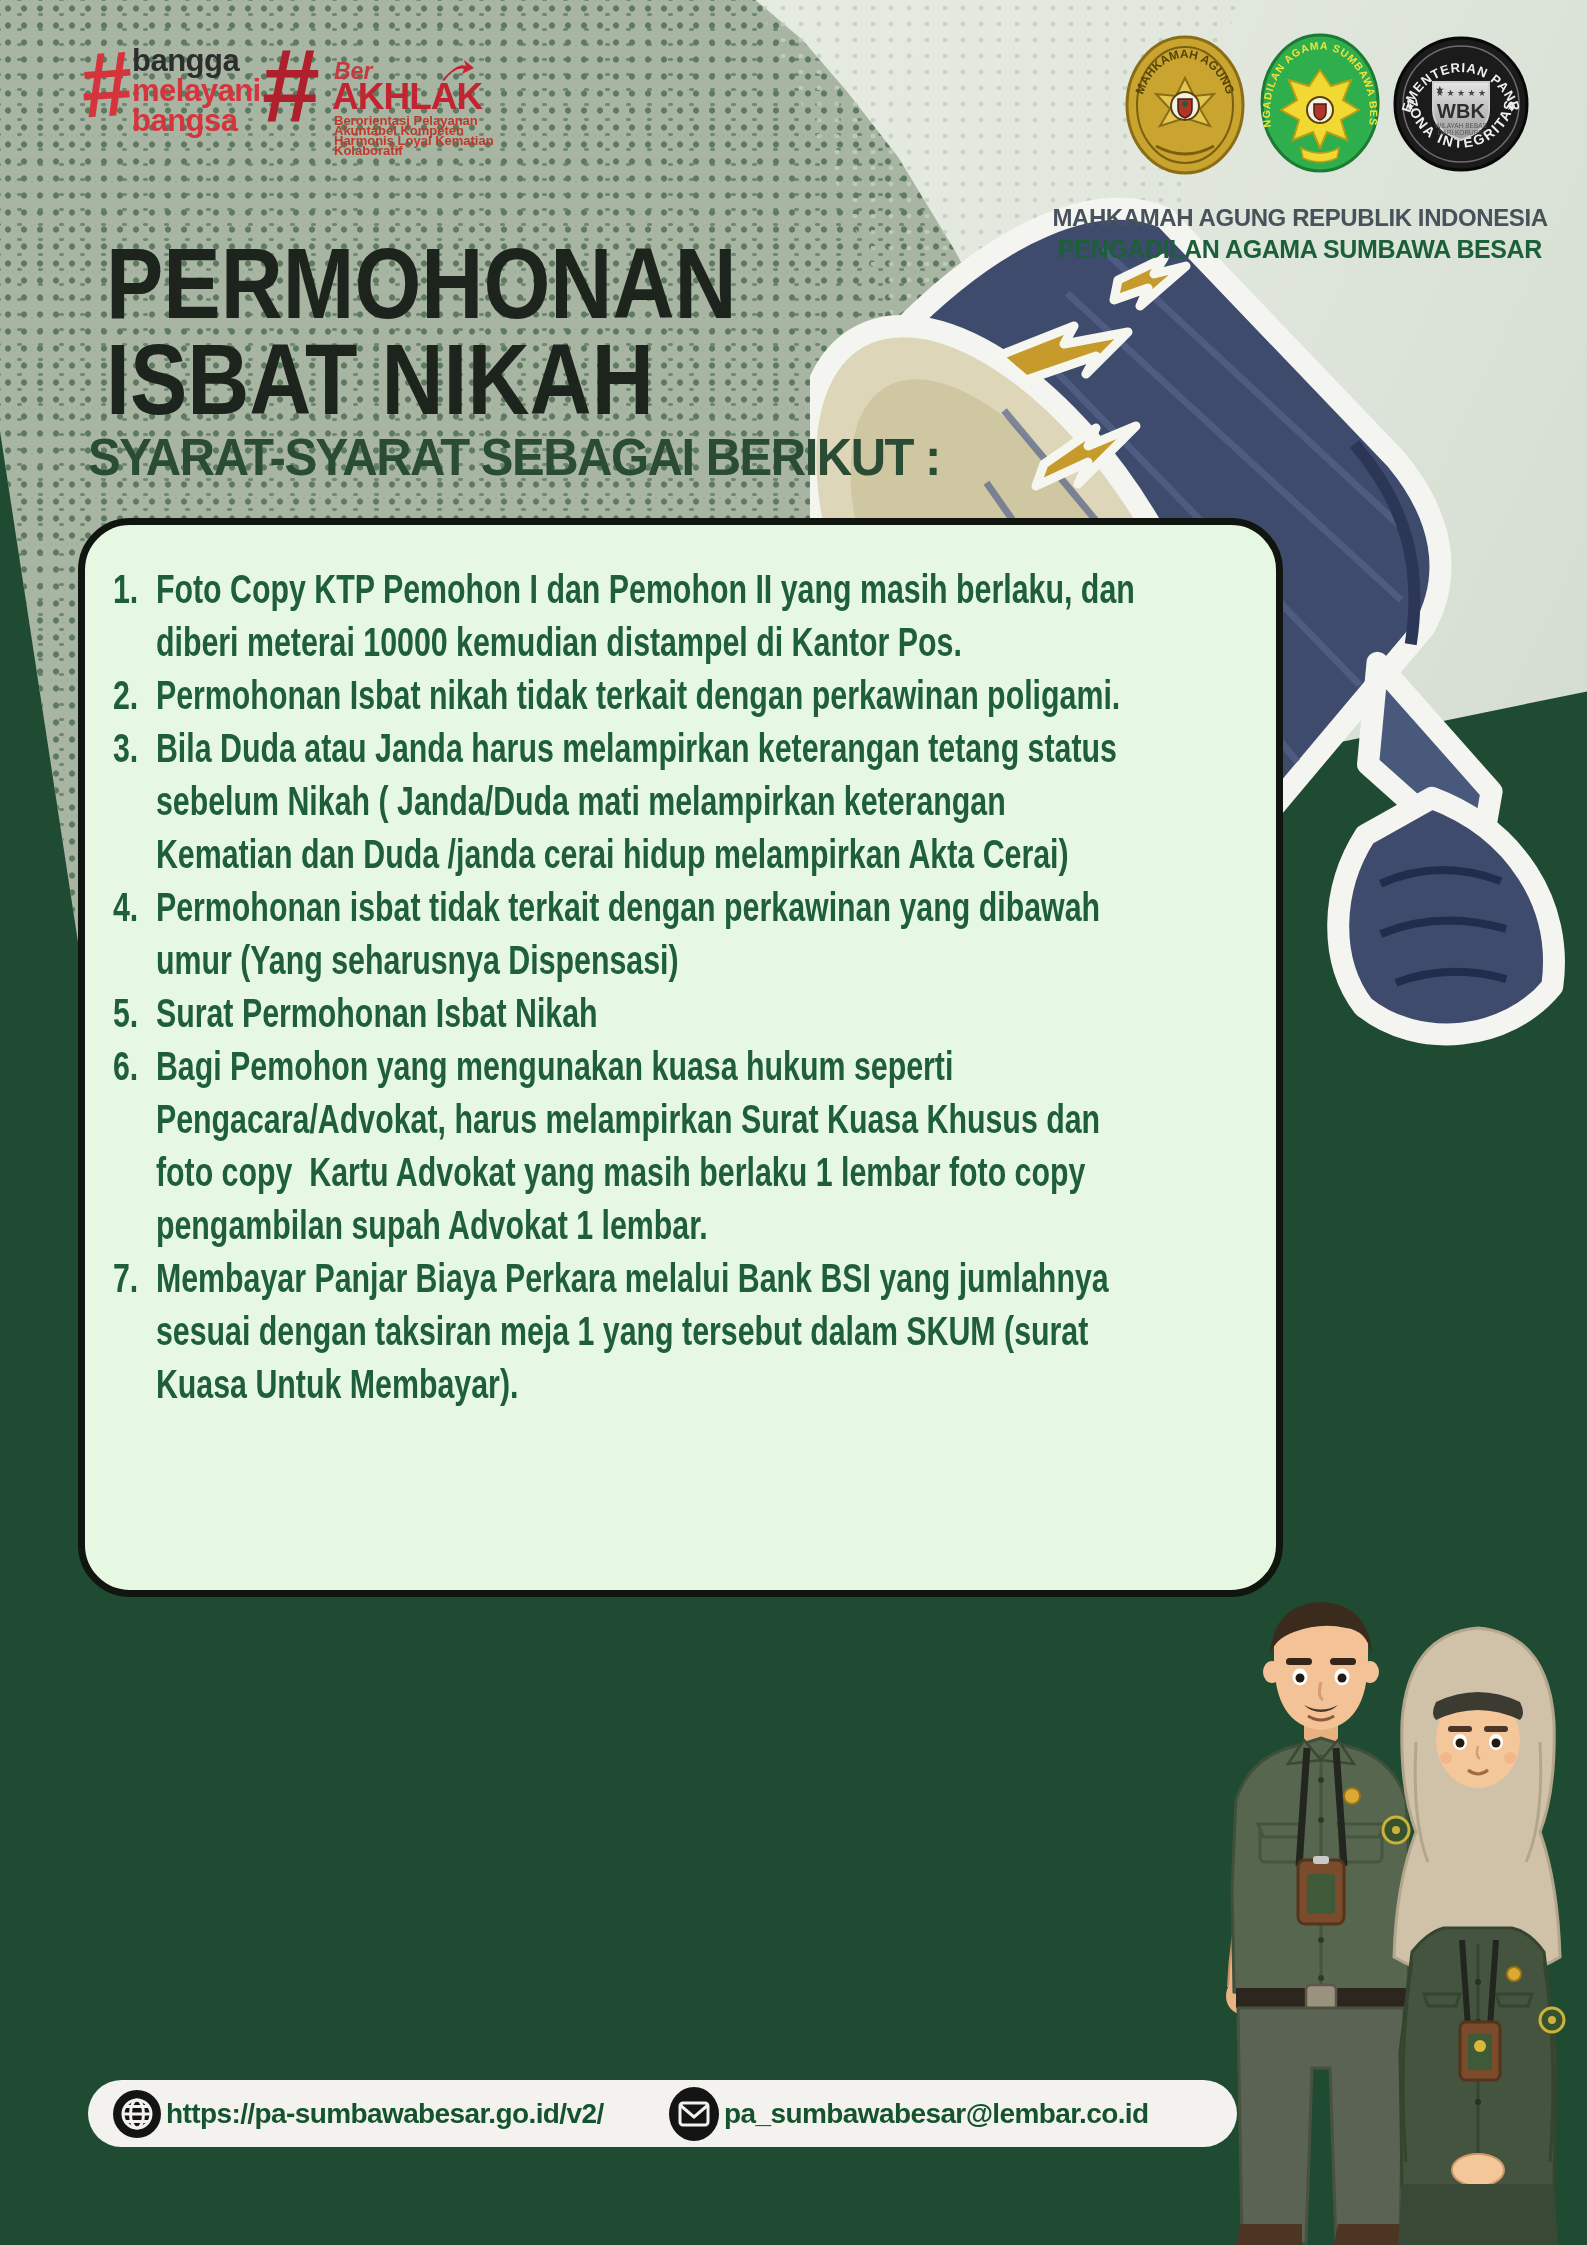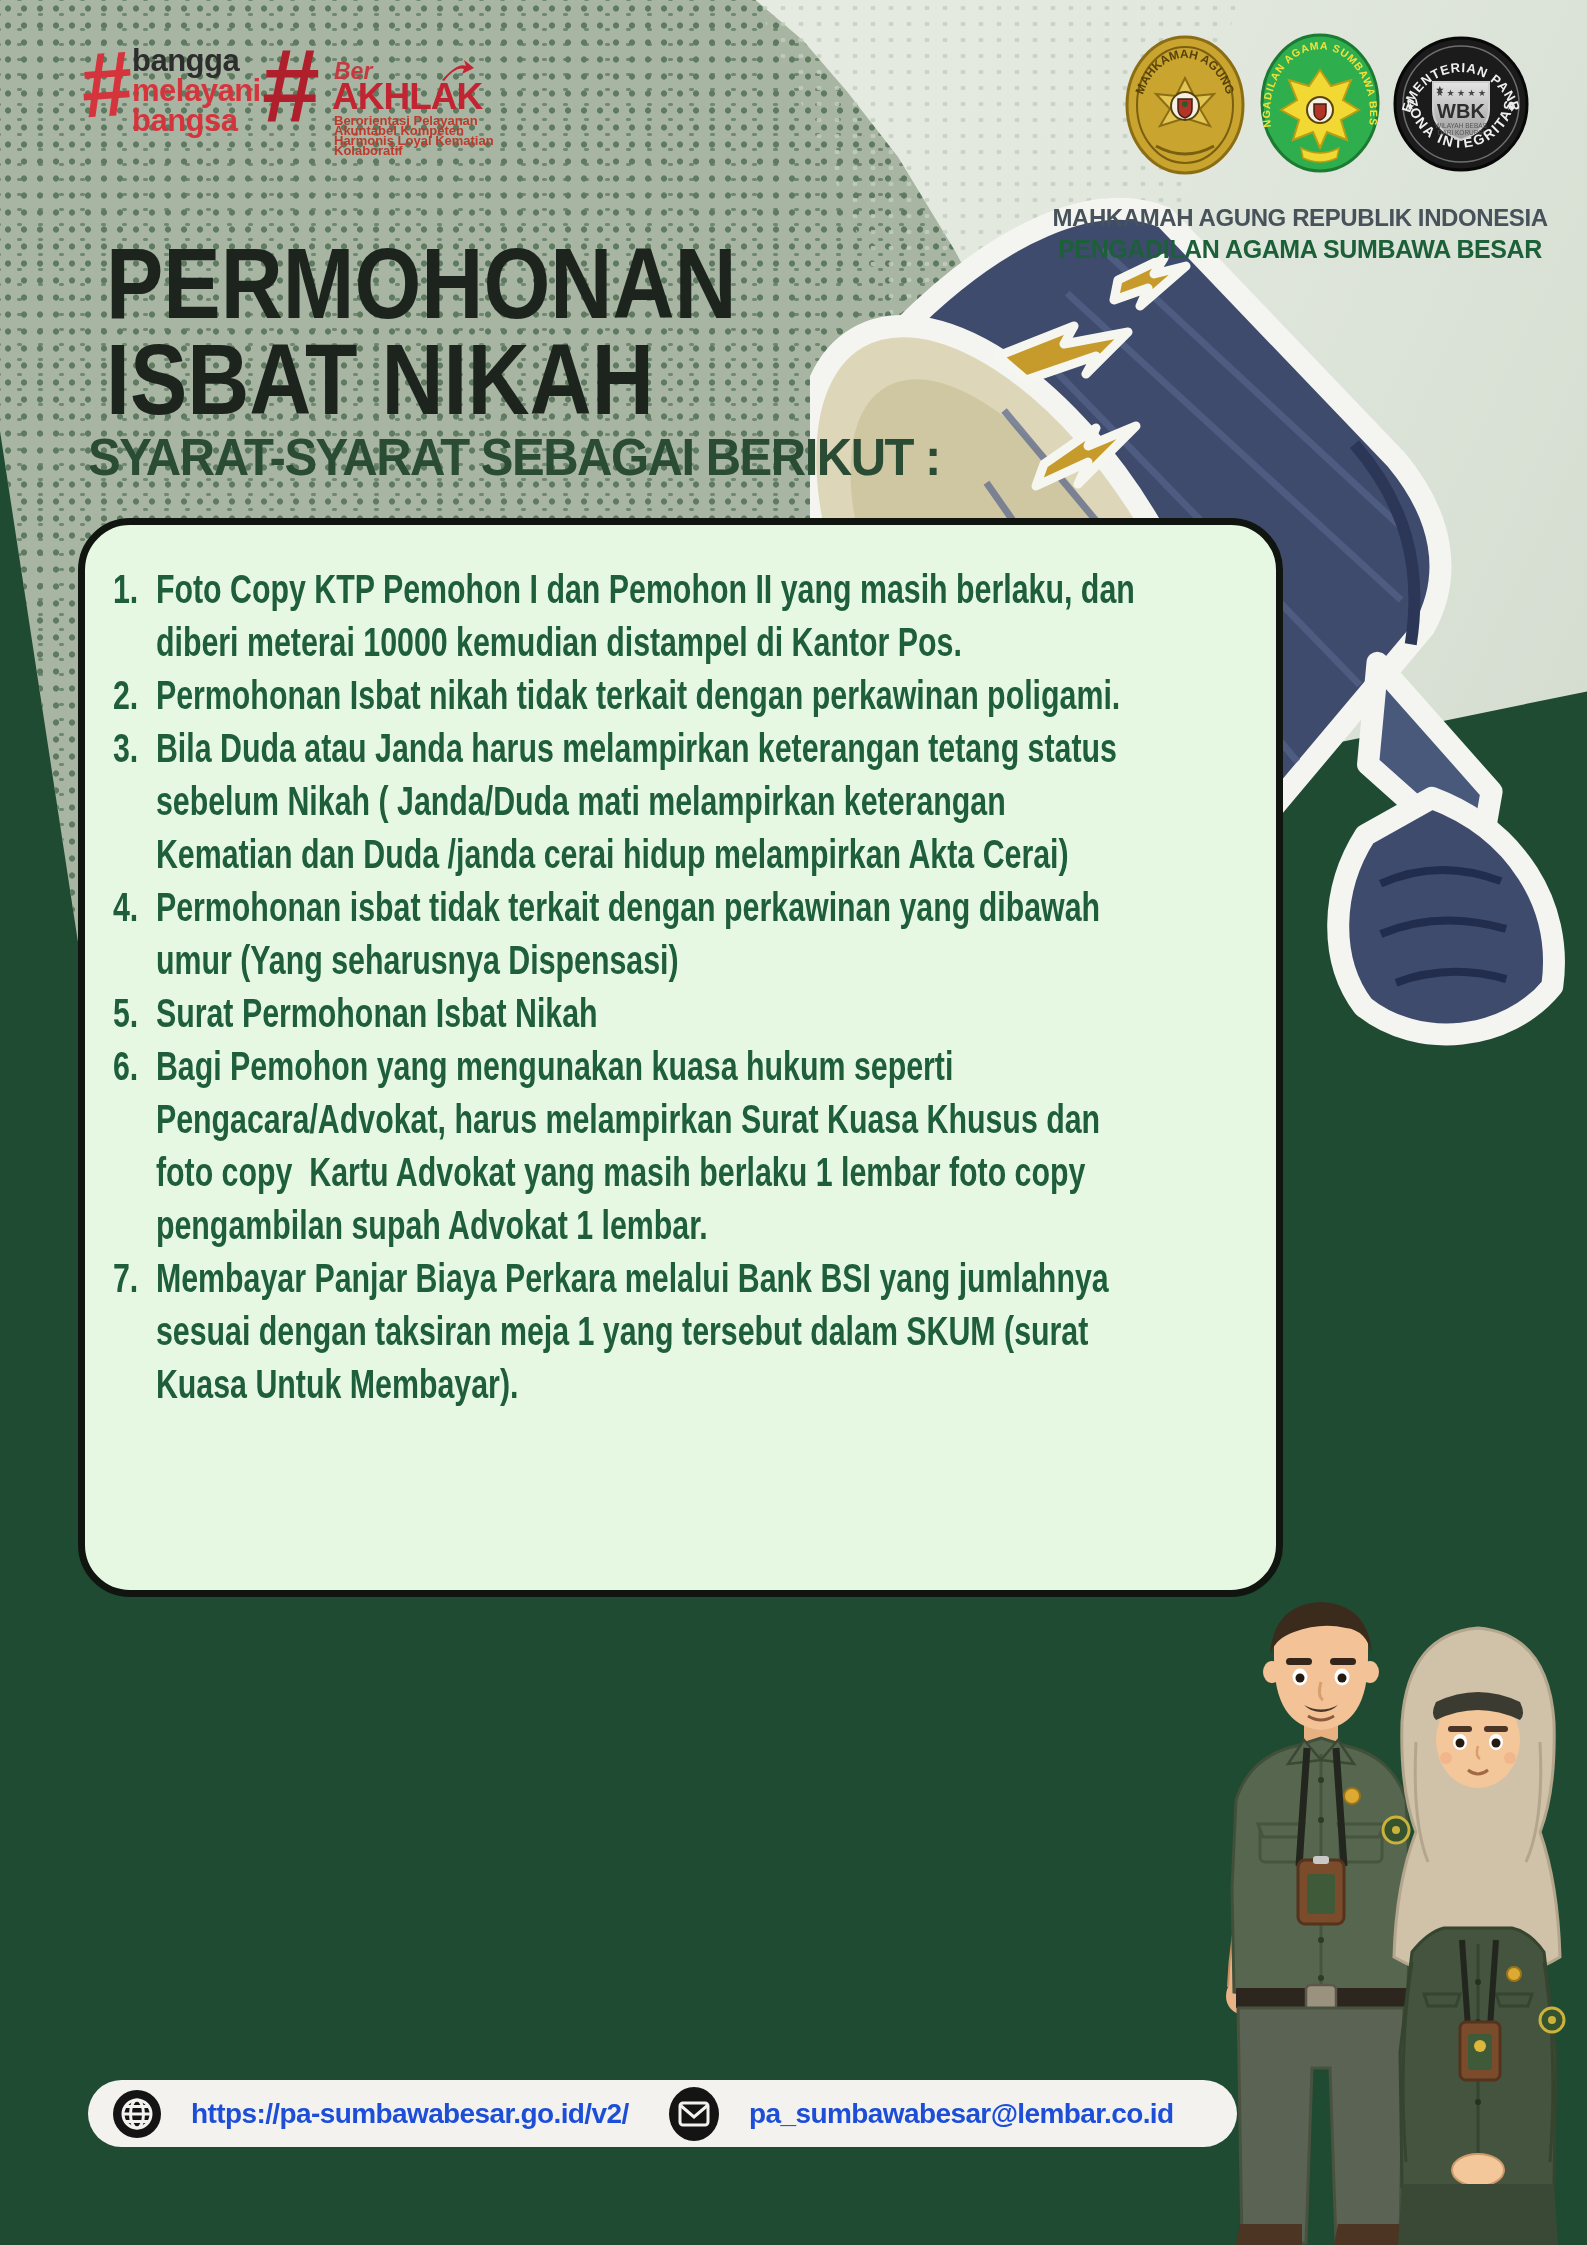--- a/index.html
+++ b/index.html
@@ -65,21 +65,21 @@
   .req-item{display:flex;}
   .req-num{flex:none;width:58px;white-space:pre;}
   .req-lines{flex:none;}
   .req-line{white-space:pre;}
   
   .footer-pill{
     position:absolute;left:88px;top:2080px;width:1149px;height:67px;border-radius:40px;
     background:#f3f2ee;display:flex;align-items:center;padding:0 24px;box-sizing:border-box;
   }
   .contact{display:flex;align-items:center;}
-  .contact .txt{font-size:28px;font-weight:900;color:#1d4ed8;letter-spacing:-.6px;margin-left:29px;white-space:pre;}
+  .contact .txt{font-size:28px;font-weight:900;color:#14532d;letter-spacing:-.6px;margin-left:4px;white-space:pre;}
   .spacer{flex:1;}
   
   .megaphone{position:absolute;left:810px;top:120px;width:790px;height:960px;}
   .bolts{position:absolute;left:978px;top:248px;width:290px;height:260px;}
   .man{position:absolute;left:1200px;top:1588px;width:245px;height:657px;}
   .woman{position:absolute;left:1372px;top:1622px;width:212px;height:623px;}
 </style>
 </head>
 <body>
 

